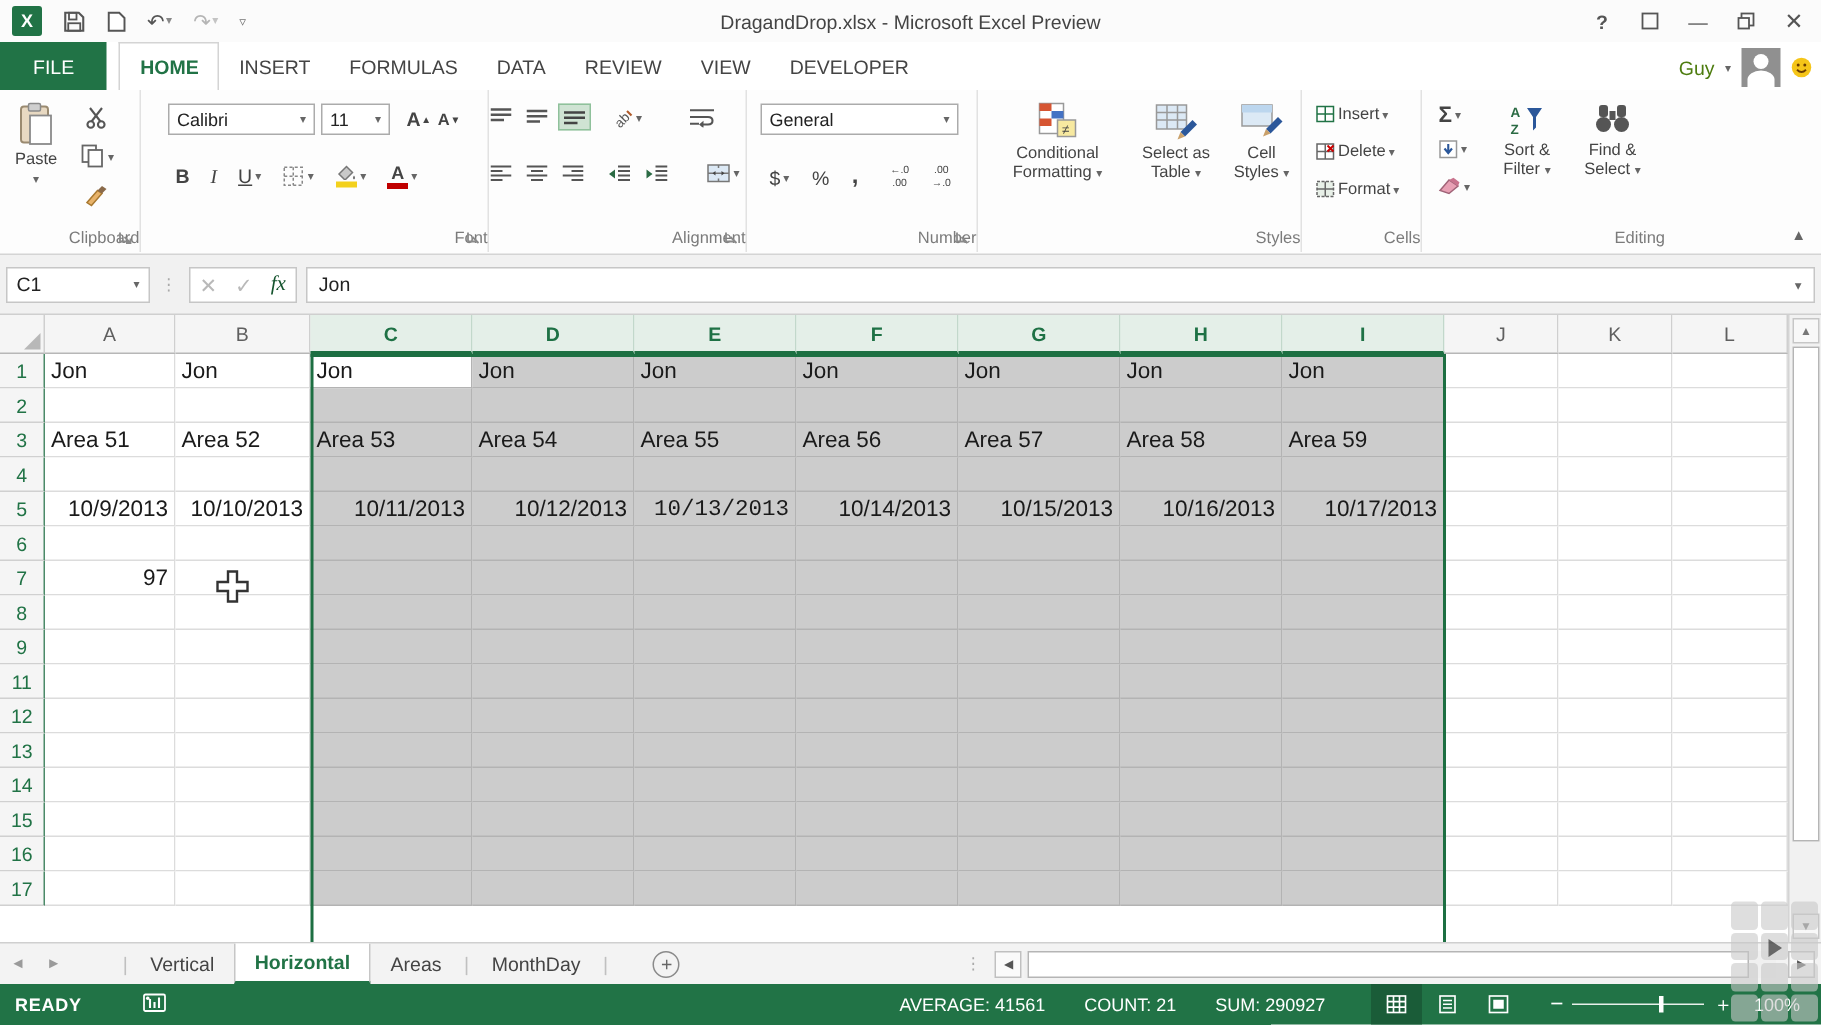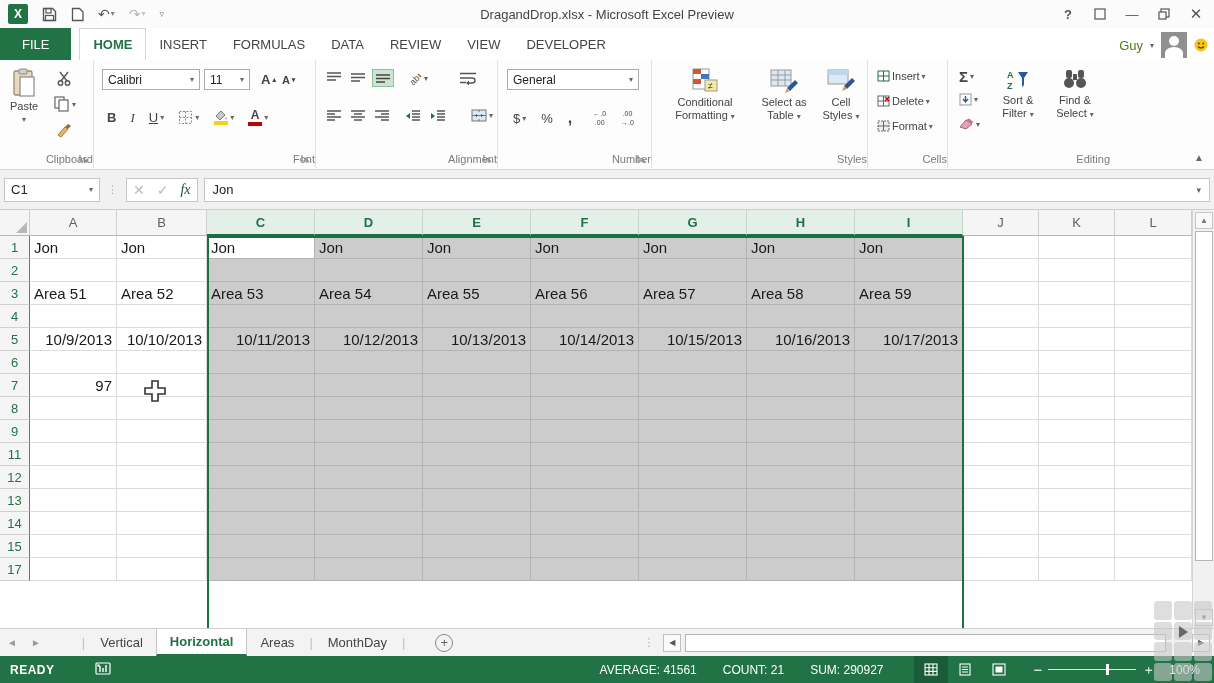--- a/index.html
+++ b/index.html
@@ -241,21 +241,21 @@
     </span>
     <div class="grp-label">Clipboard</div>
     <span class="launcher">
         <svg width="10" height="10" viewBox="0 0 10 10">
           <path d="M1 1 v6 h6" fill="none" stroke="#8a8a8a" stroke-width="1.2"></path>
           <path d="M4 4 l4 4 M8 5 v3 h-3" fill="none" stroke="#8a8a8a" stroke-width="1.2"></path>
         </svg>
       </span>
   </div>
 
-  <div class="grp" style="left:94px;width:222px">
+  <div class="grp" style="left:104px;width:222px">
     <div class="row1" style="left:8px">
       <div class="combo" style="width:98px">
         <span>Calibri</span>
           <span class="car">▾</span>
       </div>
       <div class="combo" style="width:46px;margin-left:4px">
         <span>11</span>
           <span class="car">▾</span>
       </div>
       <span class="sbtn" style="margin-left:8px;font-size:13px;font-weight:bold">A<span style="font-size:7px;vertical-align:top">▴</span></span>
@@ -616,21 +616,21 @@
         <div class="gc" style="width: 76px;"></div>
         <div class="gc" style="width: 76px;"></div>
         <div class="gc" style="width: 77px;"></div>
       </div>
       <div class="grow">
         <div class="grh">5</div>
         <div class="gc r" style="width: 87px;">10/9/2013</div>
         <div class="gc r" style="width: 90px;">10/10/2013</div>
         <div class="gc sel r" style="width: 108px;">10/11/2013</div>
         <div class="gc sel r" style="width: 108px;">10/12/2013</div>
-        <div class="gc sel r" style="width: 108px;">10/13/2013</div>
+        <div class="gc sel r" style="width: 108px; font-family: Liberation Mono, monospace;">10/13/2013</div>
         <div class="gc sel r" style="width: 108px;">10/14/2013</div>
         <div class="gc sel r" style="width: 108px;">10/15/2013</div>
         <div class="gc sel r" style="width: 108px;">10/16/2013</div>
         <div class="gc sel r" style="width: 108px;">10/17/2013</div>
         <div class="gc" style="width: 76px;"></div>
         <div class="gc" style="width: 76px;"></div>
         <div class="gc" style="width: 77px;"></div>
       </div>
       <div class="grow">
         <div class="grh">6</div>
@@ -747,20 +747,35 @@
         <div class="gc sel" style="width: 108px;"></div>
         <div class="gc sel" style="width: 108px;"></div>
         <div class="gc sel" style="width: 108px;"></div>
         <div class="gc sel" style="width: 108px;"></div>
         <div class="gc" style="width: 76px;"></div>
         <div class="gc" style="width: 76px;"></div>
         <div class="gc" style="width: 77px;"></div>
       </div>
       <div class="grow">
         <div class="grh">15</div>
+        <div class="gc" style="width: 87px;"></div>
+        <div class="gc" style="width: 90px;"></div>
+        <div class="gc sel" style="width: 108px;"></div>
+        <div class="gc sel" style="width: 108px;"></div>
+        <div class="gc sel" style="width: 108px;"></div>
+        <div class="gc sel" style="width: 108px;"></div>
+        <div class="gc sel" style="width: 108px;"></div>
+        <div class="gc sel" style="width: 108px;"></div>
+        <div class="gc sel" style="width: 108px;"></div>
+        <div class="gc" style="width: 76px;"></div>
+        <div class="gc" style="width: 76px;"></div>
+        <div class="gc" style="width: 77px;"></div>
+      </div>
+      <div class="grow">
+        <div class="grh">16</div>
         <div class="gc" style="width: 87px;"></div>
         <div class="gc" style="width: 90px;"></div>
         <div class="gc sel" style="width: 108px;"></div>
         <div class="gc sel" style="width: 108px;"></div>
         <div class="gc sel" style="width: 108px;"></div>
         <div class="gc sel" style="width: 108px;"></div>
         <div class="gc sel" style="width: 108px;"></div>
         <div class="gc sel" style="width: 108px;"></div>
         <div class="gc sel" style="width: 108px;"></div>
         <div class="gc" style="width: 76px;"></div>

